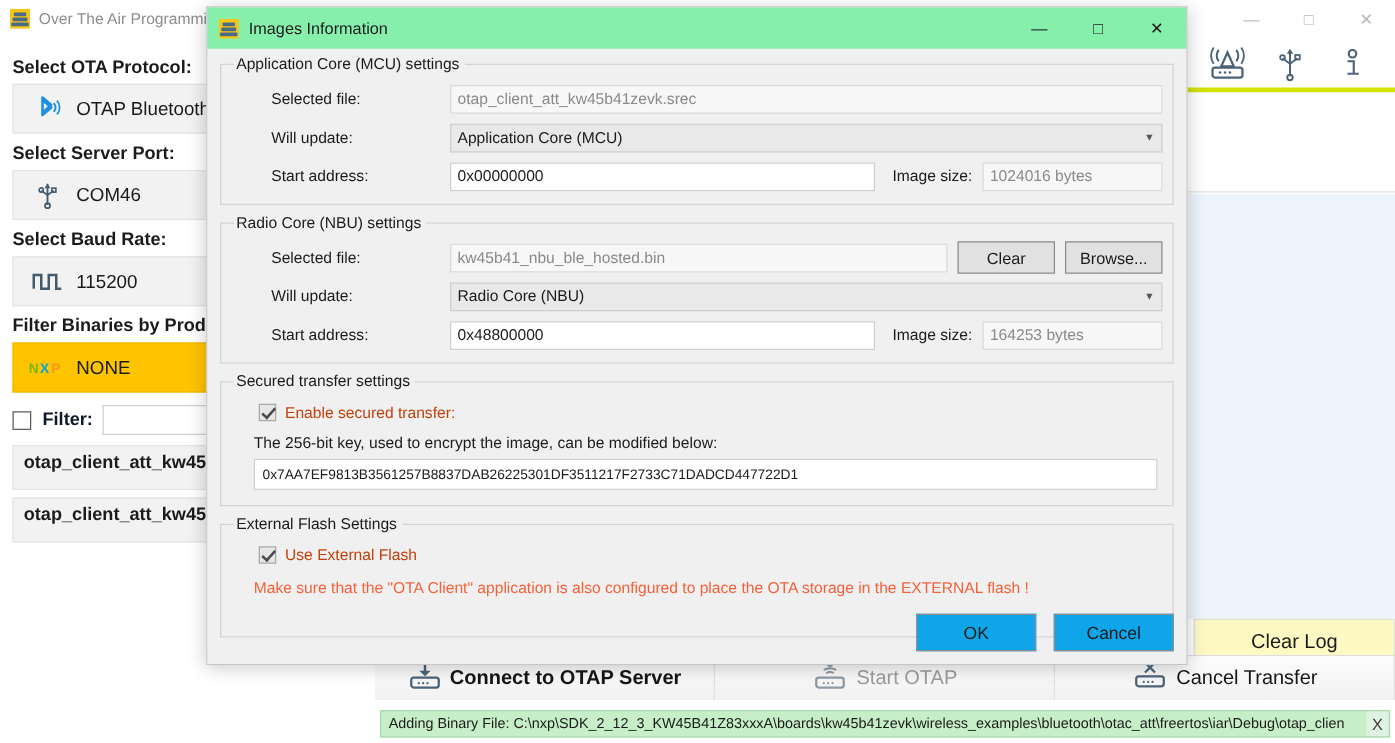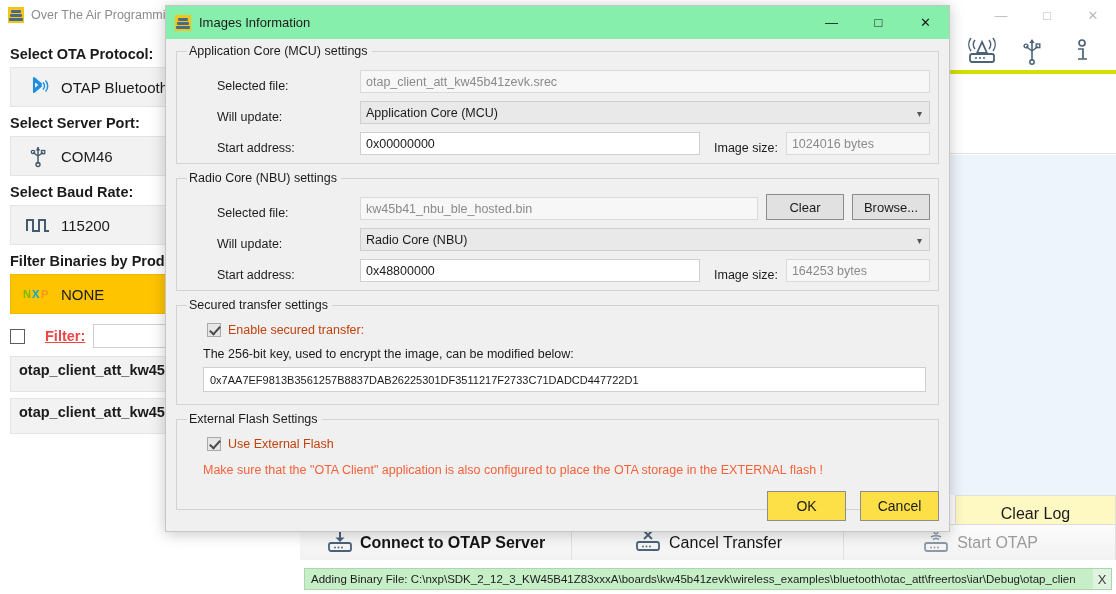--- a/index.html
+++ b/index.html
@@ -100,24 +100,23 @@
   }
   .cb-box {
     width: 15px; height: 15px;
     border: 1px solid #5c5c5c;
     background: #fff;
     flex: 0 0 15px;
     position: relative;
   }
   .filter-label {
     font-size: 14.5px; font-weight: bold;
-    color: #ef4444;
-    margin-left: 20px;
-    white-space: nowrap;
-    text-decoration: underline;
+    color: #0f172a;
+    margin-left: 9px;
+    white-space: nowrap;
   }
   .filter-input {
     flex: 1;
     margin-left: 8px;
     height: 24px;
     border: 1px solid #cfcfcf;
     background: #fff;
   }
   .bin-item {
     background: #f2f2f2;
@@ -299,21 +298,21 @@
     background: #f0f0f0;
   }
   fieldset.grp > legend {
     font-size: 12.5px;
     color: #1b1b1b;
     padding: 0 4px 0 2px;
     margin-left: 2px;
   }
   .frow {
     display: flex;
-    align-items: flex-end;
+    align-items: center;
     height: 28px;
     margin-top: 3px;
   }
   .flabel {
     font-size: 12.5px;
     color: #1b1b1b;
     width: 175px;
     flex: 0 0 175px;
     padding-left: 32px;
     white-space: nowrap;
@@ -421,23 +420,23 @@
     color: #1b1b1b;
   }
   .dlg-footer {
     position: absolute;
     right: 10px;
     bottom: 10px;
     display: flex;
     gap: 14px;
   }
   .dlg-footer .fbtn {
-    width: 79px; height: 30px;
+    width: 96px; height: 30px;
     border: 1px solid #8d8d8d;
-    background: #fde047;
+    background: #0ea5e9;
     display: flex; align-items: center; justify-content: center;
     font-size: 14px; color: #1b1b1b;
   }
 </style>
 </head>
 <body>
 
 <div id="bg-window">
 
   <div class="bg-titlebar">
@@ -577,45 +576,45 @@
           <line x1="14" y1="2" x2="14" y2="10" stroke="#4b6278" stroke-width="2"></line>
           <path d="M14 14 l-4.5 -4.5 h9 Z" fill="#4b6278"></path>
           <rect x="3" y="15" width="22" height="8" rx="2" fill="none" stroke="#4b6278" stroke-width="1.8"></rect>
           <circle cx="9" cy="19.5" r="0.9" fill="#4b6278"></circle>
             <circle cx="12.5" cy="19.5" r="0.9" fill="#4b6278"></circle>
             <circle cx="16" cy="19.5" r="0.9" fill="#4b6278"></circle>
         </svg>
       </span>
       <span style="font-weight:bold;">Connect to OTAP Server</span>
     </div>
-    <div class="bb-btn">
-      <span>
-        <svg width="30" height="26" viewBox="0 0 30 26">
-          <path d="M11 3 L19 11 M19 3 L11 11" stroke="#4b6278" stroke-width="1.8" fill="none"></path>
-          <rect x="4" y="14" width="22" height="8" rx="2" fill="none" stroke="#4b6278" stroke-width="1.8"></rect>
-          <circle cx="10" cy="18.5" r="0.9" fill="#4b6278"></circle>
-            <circle cx="13.5" cy="18.5" r="0.9" fill="#4b6278"></circle>
-            <circle cx="17" cy="18.5" r="0.9" fill="#4b6278"></circle>
-        </svg>
-      </span>
-      <span>Cancel Transfer</span>
-    </div>
     <div class="bb-btn disabled">
       <span>
         <svg width="30" height="26" viewBox="0 0 30 26">
           <circle cx="15" cy="4" r="1.8" fill="none" stroke="#8d9aa6" stroke-width="1.4"></circle>
           <path d="M10 9 a7 4.5 0 0 1 10 0" fill="none" stroke="#8d9aa6" stroke-width="1.5"></path>
           <path d="M12 11.5 a4.5 3 0 0 1 6 0" fill="none" stroke="#8d9aa6" stroke-width="1.5"></path>
           <rect x="4" y="15" width="22" height="8" rx="2" fill="none" stroke="#8d9aa6" stroke-width="1.8"></rect>
           <circle cx="10" cy="19.5" r="0.9" fill="#8d9aa6"></circle>
             <circle cx="13.5" cy="19.5" r="0.9" fill="#8d9aa6"></circle>
             <circle cx="17" cy="19.5" r="0.9" fill="#8d9aa6"></circle>
         </svg>
       </span>
       <span>Start OTAP</span>
+    </div>
+    <div class="bb-btn">
+      <span>
+        <svg width="30" height="26" viewBox="0 0 30 26">
+          <path d="M11 3 L19 11 M19 3 L11 11" stroke="#4b6278" stroke-width="1.8" fill="none"></path>
+          <rect x="4" y="14" width="22" height="8" rx="2" fill="none" stroke="#4b6278" stroke-width="1.8"></rect>
+          <circle cx="10" cy="18.5" r="0.9" fill="#4b6278"></circle>
+            <circle cx="13.5" cy="18.5" r="0.9" fill="#4b6278"></circle>
+            <circle cx="17" cy="18.5" r="0.9" fill="#4b6278"></circle>
+        </svg>
+      </span>
+      <span>Cancel Transfer</span>
     </div>
   </div>
 
   <div class="statusbar">
     <span class="status-text">Adding Binary File: C:\nxp\SDK_2_12_3_KW45B41Z83xxxA\boards\kw45b41zevk\wireless_examples\bluetooth\otac_att\freertos\iar\Debug\otap_clien</span>
     <span class="status-x">X</span>
   </div>
 </div>
 
 <div id="dialog">

